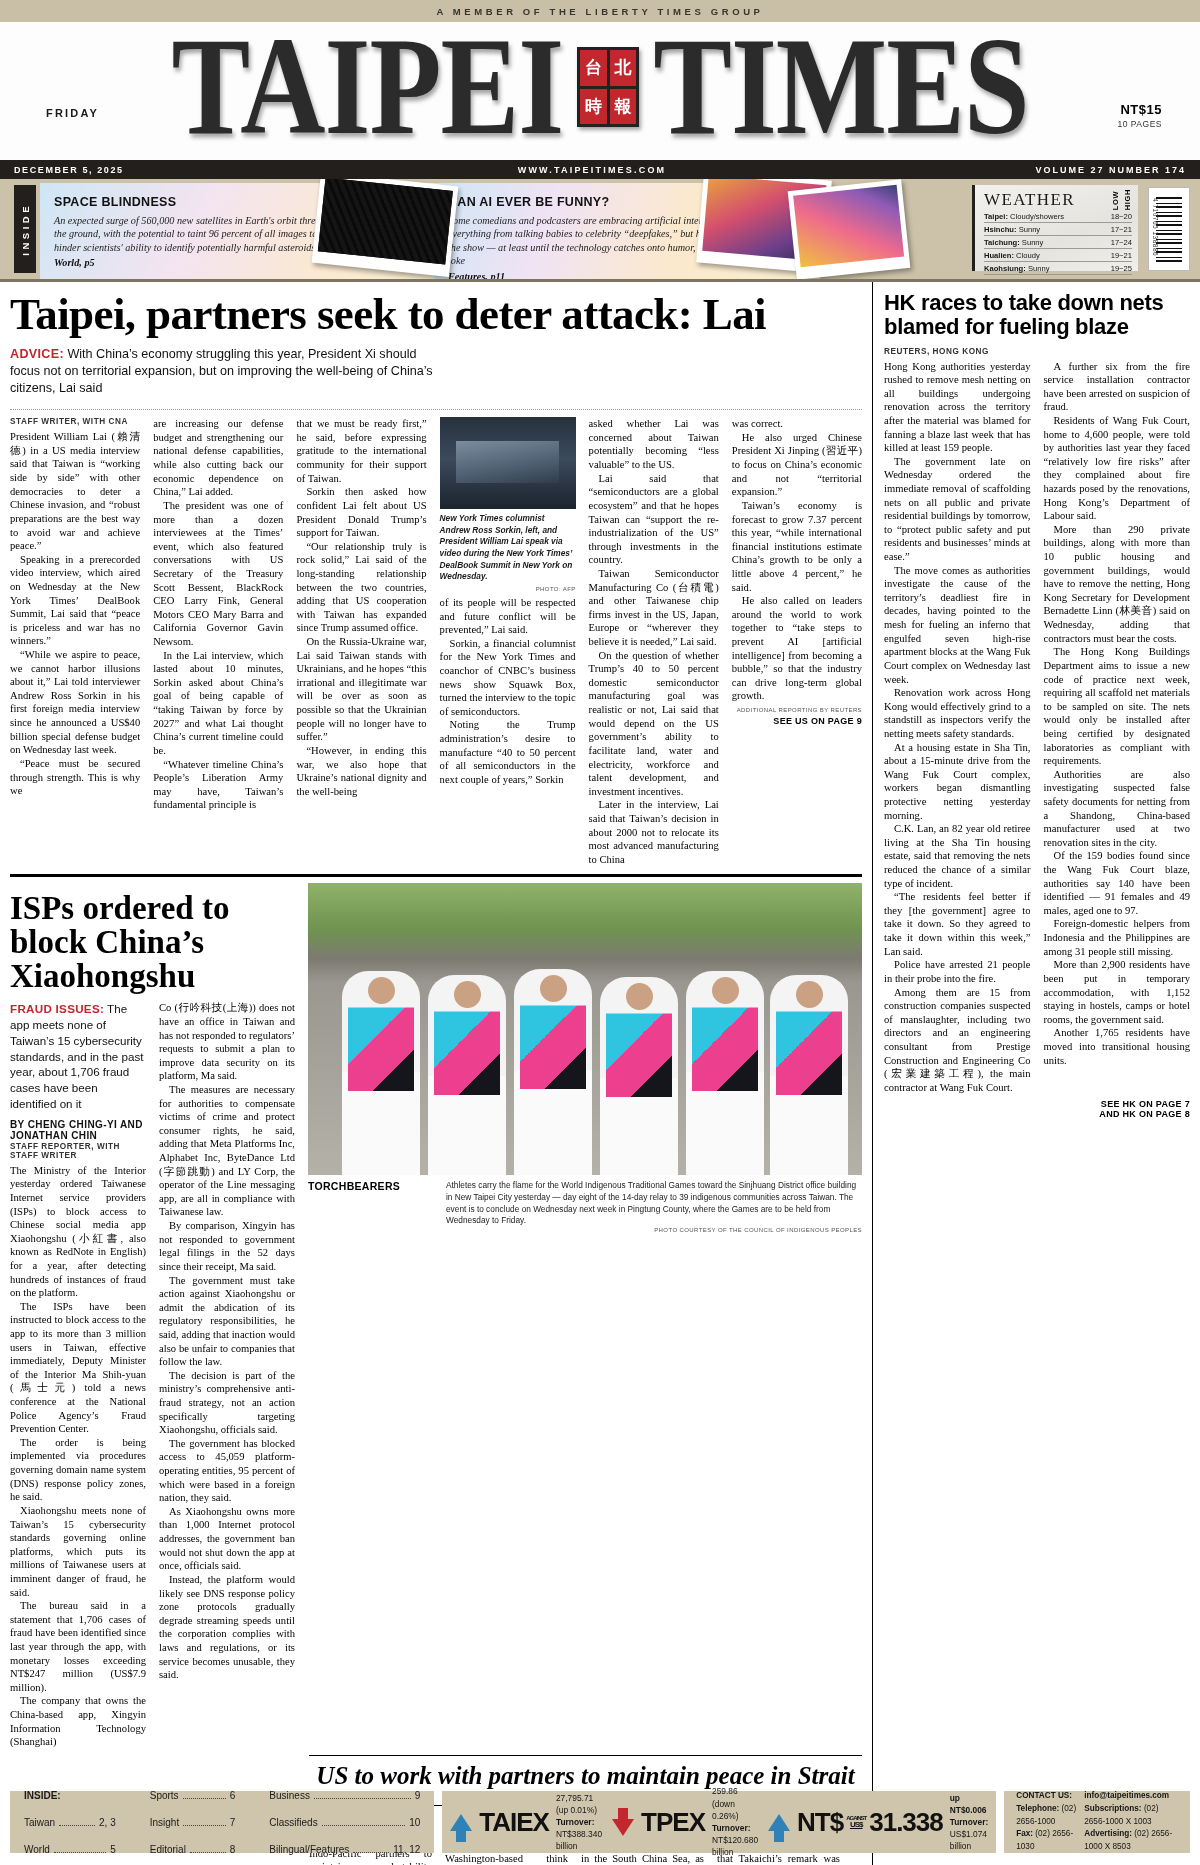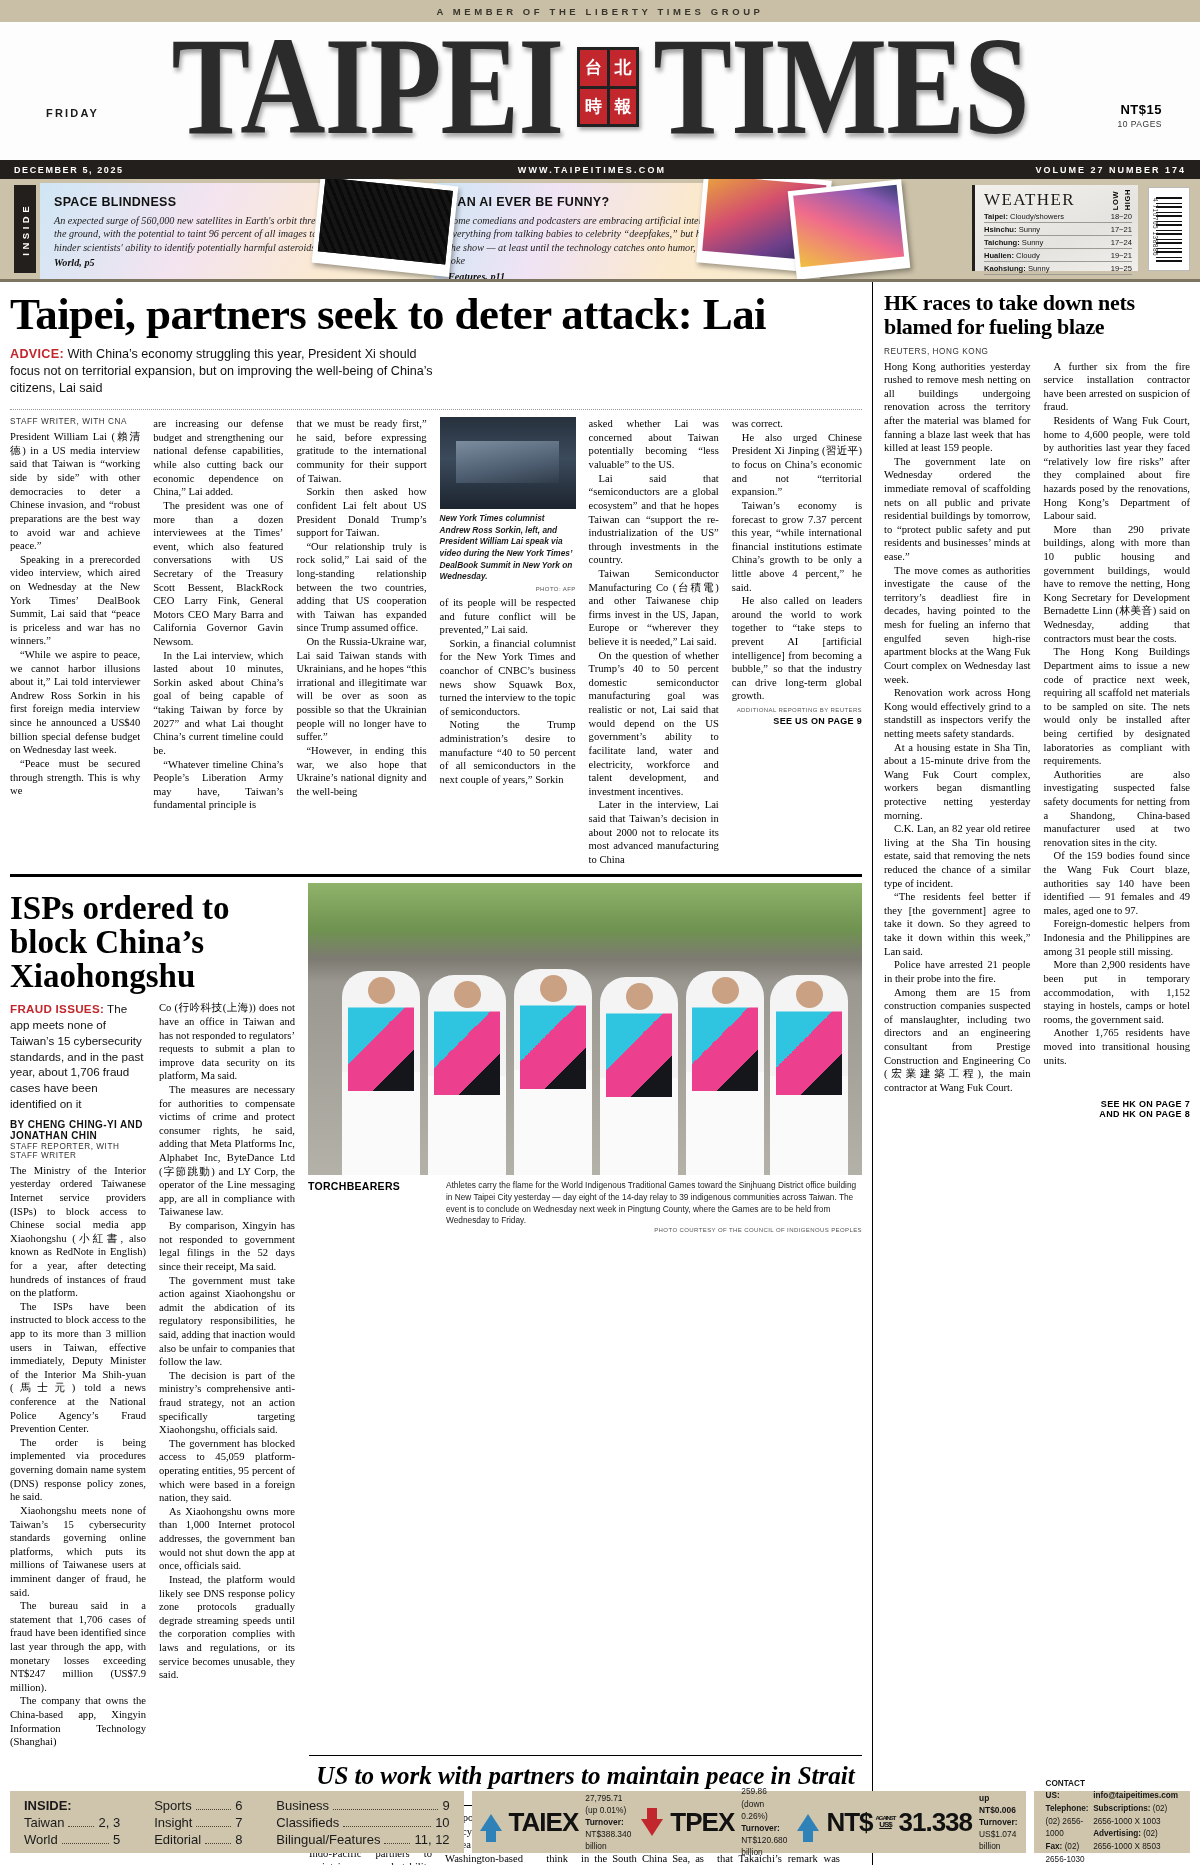--- a/index.html
+++ b/index.html
@@ -134,21 +134,21 @@
     font-family:"Liberation Serif",serif;font-weight:700;font-size:45px;line-height:1.02;
     margin:10px 0 8px 0;letter-spacing:-0.6px;
   }
   .deck{
     font-family:"Liberation Sans",sans-serif;font-size:12.6px;line-height:1.36;margin:0 0 7px 0;color:#111;
   }
   .deck b.k{color:#c1272d;font-weight:700;letter-spacing:.3px;}
   .dotted{border-top:1px dotted #999;margin:5px 0 7px 0;}
 
   .byline{
-    font-family:"Liberation Sans",sans-serif;font-size:8.2px;font-weight:400;letter-spacing:.55px;
+    font-family:"Liberation Sans",sans-serif;font-size:8.2px;font-weight:700;letter-spacing:.55px;
     color:#333;margin:0 0 4px 0;text-transform:uppercase;
   }
   .byline-lg{
     font-family:"Liberation Sans",sans-serif;font-size:10px;font-weight:700;letter-spacing:.4px;
     color:#111;margin:6px 0 1px 0;
   }
   p.bt{
     font-family:"Liberation Serif",serif;font-size:10.6px;line-height:1.285;text-align:justify;
     margin:0;text-indent:10px;hyphens:auto;
   }
@@ -195,33 +195,33 @@
   }
 
   h2.sec-hed{
     font-family:"Liberation Serif",serif;font-weight:700;font-size:33px;line-height:1.03;margin:8px 0 8px 0;
   }
   h2.ital-hed{
     font-family:"Liberation Serif",serif;font-weight:700;font-style:italic;font-size:25px;line-height:1.05;
     margin:7px 0 16px 0;text-align:center;
   }
   h3.side-hed{
-    font-family:Liberation Serif, serif;font-weight:700;font-size:22px;line-height:1.08;margin:9px 0 8px 0;
+    font-family:Liberation Sans, sans-serif;font-weight:700;font-size:22px;line-height:1.08;margin:9px 0 8px 0;
     letter-spacing:-.3px;
   }
 
   
   .footer{
     position:absolute;left:10px;right:10px;bottom:12px;display:flex;gap:8px;height:62px;
   }
   .f-box{background:#cfc5ac;display:flex;align-items:center;}
   .f-index{width:660px;padding:0 14px;box-sizing:border-box;}
   .idx-grid{
-    display:grid;grid-template-columns:auto auto auto;gap:2px 34px;width:100%;
-    font-family:"Liberation Sans",sans-serif;font-size:13px;color:#1a1a1a;
+    display:grid;grid-template-columns:auto auto auto;gap:16px 34px;width:100%;
+    font-family:"Liberation Sans",sans-serif;font-size:10px;color:#1a1a1a;
   }
   .idx-grid .hdr{font-weight:700;}
   .idx-item{display:flex;align-items:baseline;white-space:nowrap;}
   .idx-item .nm{}
   .idx-item .dots{flex:1;border-bottom:1px dotted #4b4437;margin:0 4px 2px 4px;min-width:26px;}
   .idx-item .pg{font-weight:400;}
   .f-mkt{flex:1;padding:0 8px;box-sizing:border-box;display:flex;align-items:center;gap:10px;justify-content:space-around;}
   .mkt{display:flex;align-items:center;gap:7px;}
   .arrow{width:0;height:0;}
   .arrow.up{border-left:11px solid transparent;border-right:11px solid transparent;border-bottom:17px solid #2e82b8;position:relative;}

